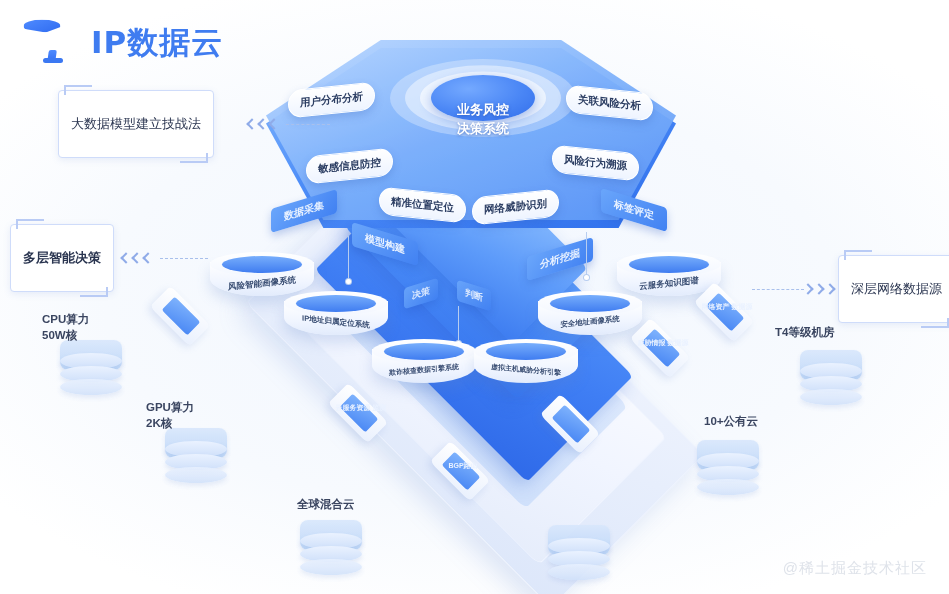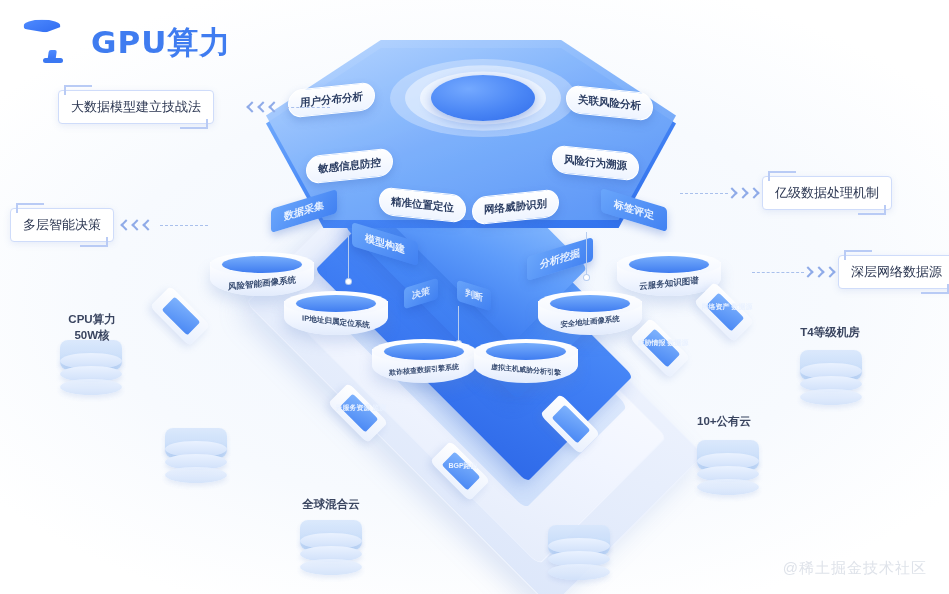--- a/index.html
+++ b/index.html
@@ -35,39 +35,39 @@
     position:absolute;left:3px;top:36px;width:20px;height:5px;border-radius:3px;background:#3b78f2;
   }
   #logo .wordmark{
     font-size:31px;font-weight:bold;color:#3f7cf0;letter-spacing:1px;
     font-family:"DejaVu Sans","Liberation Sans",sans-serif;
   }
 
   
   .callout{
     background:#ffffff;border:1px solid #cfdcfa;border-radius:4px;
-    padding:7px 12px;font-size:13px;color:#2a3550;white-space:nowrap;
+    padding:24px 12px;font-size:13px;color:#2a3550;white-space:nowrap;
     box-shadow:0 2px 7px rgba(90,125,200,.13);
   }
   .callout::before,.callout::after{
     content:"";position:absolute;width:26px;height:8px;
     border-top:2px solid #b9cbf5;
   }
   .callout::before{left:6px;top:-5px;border-left:2px solid #b9cbf5;}
   .callout::after{right:6px;bottom:-5px;border-top:none;border-bottom:2px solid #b9cbf5;border-right:2px solid #b9cbf5;height:8px;}
   .cal-wrap{position:absolute;}
   .chevs{position:absolute;top:50%;transform:translateY(-50%);display:flex;gap:3px;align-items:center;}
   .chevs i{display:block;width:6px;height:6px;border-top:2px solid #8fabe8;border-right:2px solid #8fabe8;}
   .chev-left i{transform:rotate(-135deg);}
   .chev-right i{transform:rotate(45deg);}
   .dashline{position:absolute;height:0;border-top:1px dashed #a9c0ec;top:50%;}
 
   
   .outlabel{
-    position:absolute;font-size:11.5px;color:#3a4560;text-align:center;line-height:1.35;
+    position:absolute;font-size:11.5px;color:#3a4560;line-height:1.35;
     font-weight:bold;white-space:nowrap;
   }
   #platform-outer{
     left:168px;top:218px;width:612px;height:320px;
   }
   .diamond{
     position:absolute;left:50%;top:50%;
     width:430px;height:430px;margin-left:-215px;margin-top:-215px;
     transform:rotate(45deg) scaleY(.50);
     border-radius:10px;
@@ -245,20 +245,24 @@
   <div class="abs" id="hex-top">
     <div class="hexplate"></div>
     <div class="hexplate light"></div>
   </div>
 
   <div class="abs" id="rings">
     <div class="ring r1"></div>
     <div class="ring r2"></div>
     <div class="ring r3"></div>
     <div id="core"></div>
+  </div>
+  <div id="core-label" class="abs">
+    <div>业务风控</div>
+    <div>决策系统</div>
   </div>
 
   <div class="pill" style="left:288px;top:86px;">用户分布分析</div>
   <div class="pill" style="left:306px;top:152px;">敏感信息防控</div>
   <div class="pill r" style="left:566px;top:89px;">关联风险分析</div>
   <div class="pill r" style="left:552px;top:149px;">风险行为溯源</div>
 
   <div class="pill r" style="left:379px;top:191px;">精准位置定位</div>
   <div class="pill" style="left:472px;top:193px;">网络威胁识别</div>
 
@@ -364,45 +368,49 @@
     <div>CPU算力</div>
     <div>50W核</div>
   </div>
 
   <div class="stack" style="left:165px;top:428px;">
     <span class="cap"></span>
     <span></span>
     <span></span>
     <span></span>
   </div>
+  <div class="outlabel" style="left:146px;top:400px;width:100px;">
+    <div>GPU算力</div>
+    <div>2K核</div>
+  </div>
 
   <div class="stack" style="left:300px;top:520px;">
     <span class="cap"></span>
     <span></span>
     <span></span>
     <span></span>
   </div>
-  <div class="outlabel" style="left:281px;top:497px;width:100px;">
+  <div class="outlabel" style="left:297px;top:497px;width:100px;">
     <div>全球混合云</div>
   </div>
 
   <div class="stack" style="left:548px;top:525px;">
     <span class="cap"></span>
     <span></span>
     <span></span>
     <span></span>
   </div>
 
   <div class="stack" style="left:697px;top:440px;">
     <span class="cap"></span>
     <span></span>
     <span></span>
     <span></span>
   </div>
-  <div class="outlabel" style="left:674px;top:414px;width:100px;">
+  <div class="outlabel" style="left:704px;top:414px;width:100px;">
     <div>10+公有云</div>
   </div>
 
   <div class="stack" style="left:800px;top:350px;">
     <span class="cap"></span>
     <span></span>
     <span></span>
     <span></span>
   </div>
   <div class="outlabel" style="left:775px;top:325px;width:110px;">
@@ -412,55 +420,46 @@
   <div class="cal-wrap" style="left:58px;top:90px;">
     <div class="callout">大数据模型建立技战法</div>
     <div class="chevs chev-left" style="left:190px;">
         <i></i>
         <i></i>
         <i></i>
       </div>
     <div class="dashline" style="left:228px;width:44px;"></div>
   </div>
 
-  <div class="cal-wrap" style="left:10px;top:208px;">
+  <div class="cal-wrap" style="left:10px;top:224px;font-weight:bold;">
     <div class="callout">多层智能决策</div>
     <div class="chevs chev-left" style="left:112px;">
         <i></i>
         <i></i>
         <i></i>
       </div>
     <div class="dashline" style="left:150px;width:48px;"></div>
   </div>
 
-  <div class="cal-wrap" style="left:762px;top:176px;">
-    <div class="callout">亿级数据处理机制</div>
-    <div class="chevs chev-right" style="left:-34px;">
-        <i></i>
-        <i></i>
-        <i></i>
-      </div>
-    <div class="dashline" style="left:-82px;width:48px;"></div>
-  </div>
 
   <div class="cal-wrap" style="left:838px;top:255px;">
     <div class="callout">深层网络数据源</div>
     <div class="chevs chev-right" style="left:-34px;">
         <i></i>
         <i></i>
         <i></i>
       </div>
     <div class="dashline" style="left:-86px;width:52px;"></div>
   </div>
 
   <div class="abs" id="logo">
     <div class="mark">
       <div class="ring"></div>
       <div class="dot"></div>
       <div class="stem"></div>
       <div class="base"></div>
     </div>
-    <div class="wordmark">GPU算力</div>
+    <div class="wordmark">IP数据云</div>
   </div>
 
   <div class="abs" id="watermark">@稀土掘金技术社区</div>
 
 </div>
 
 </body></html>

